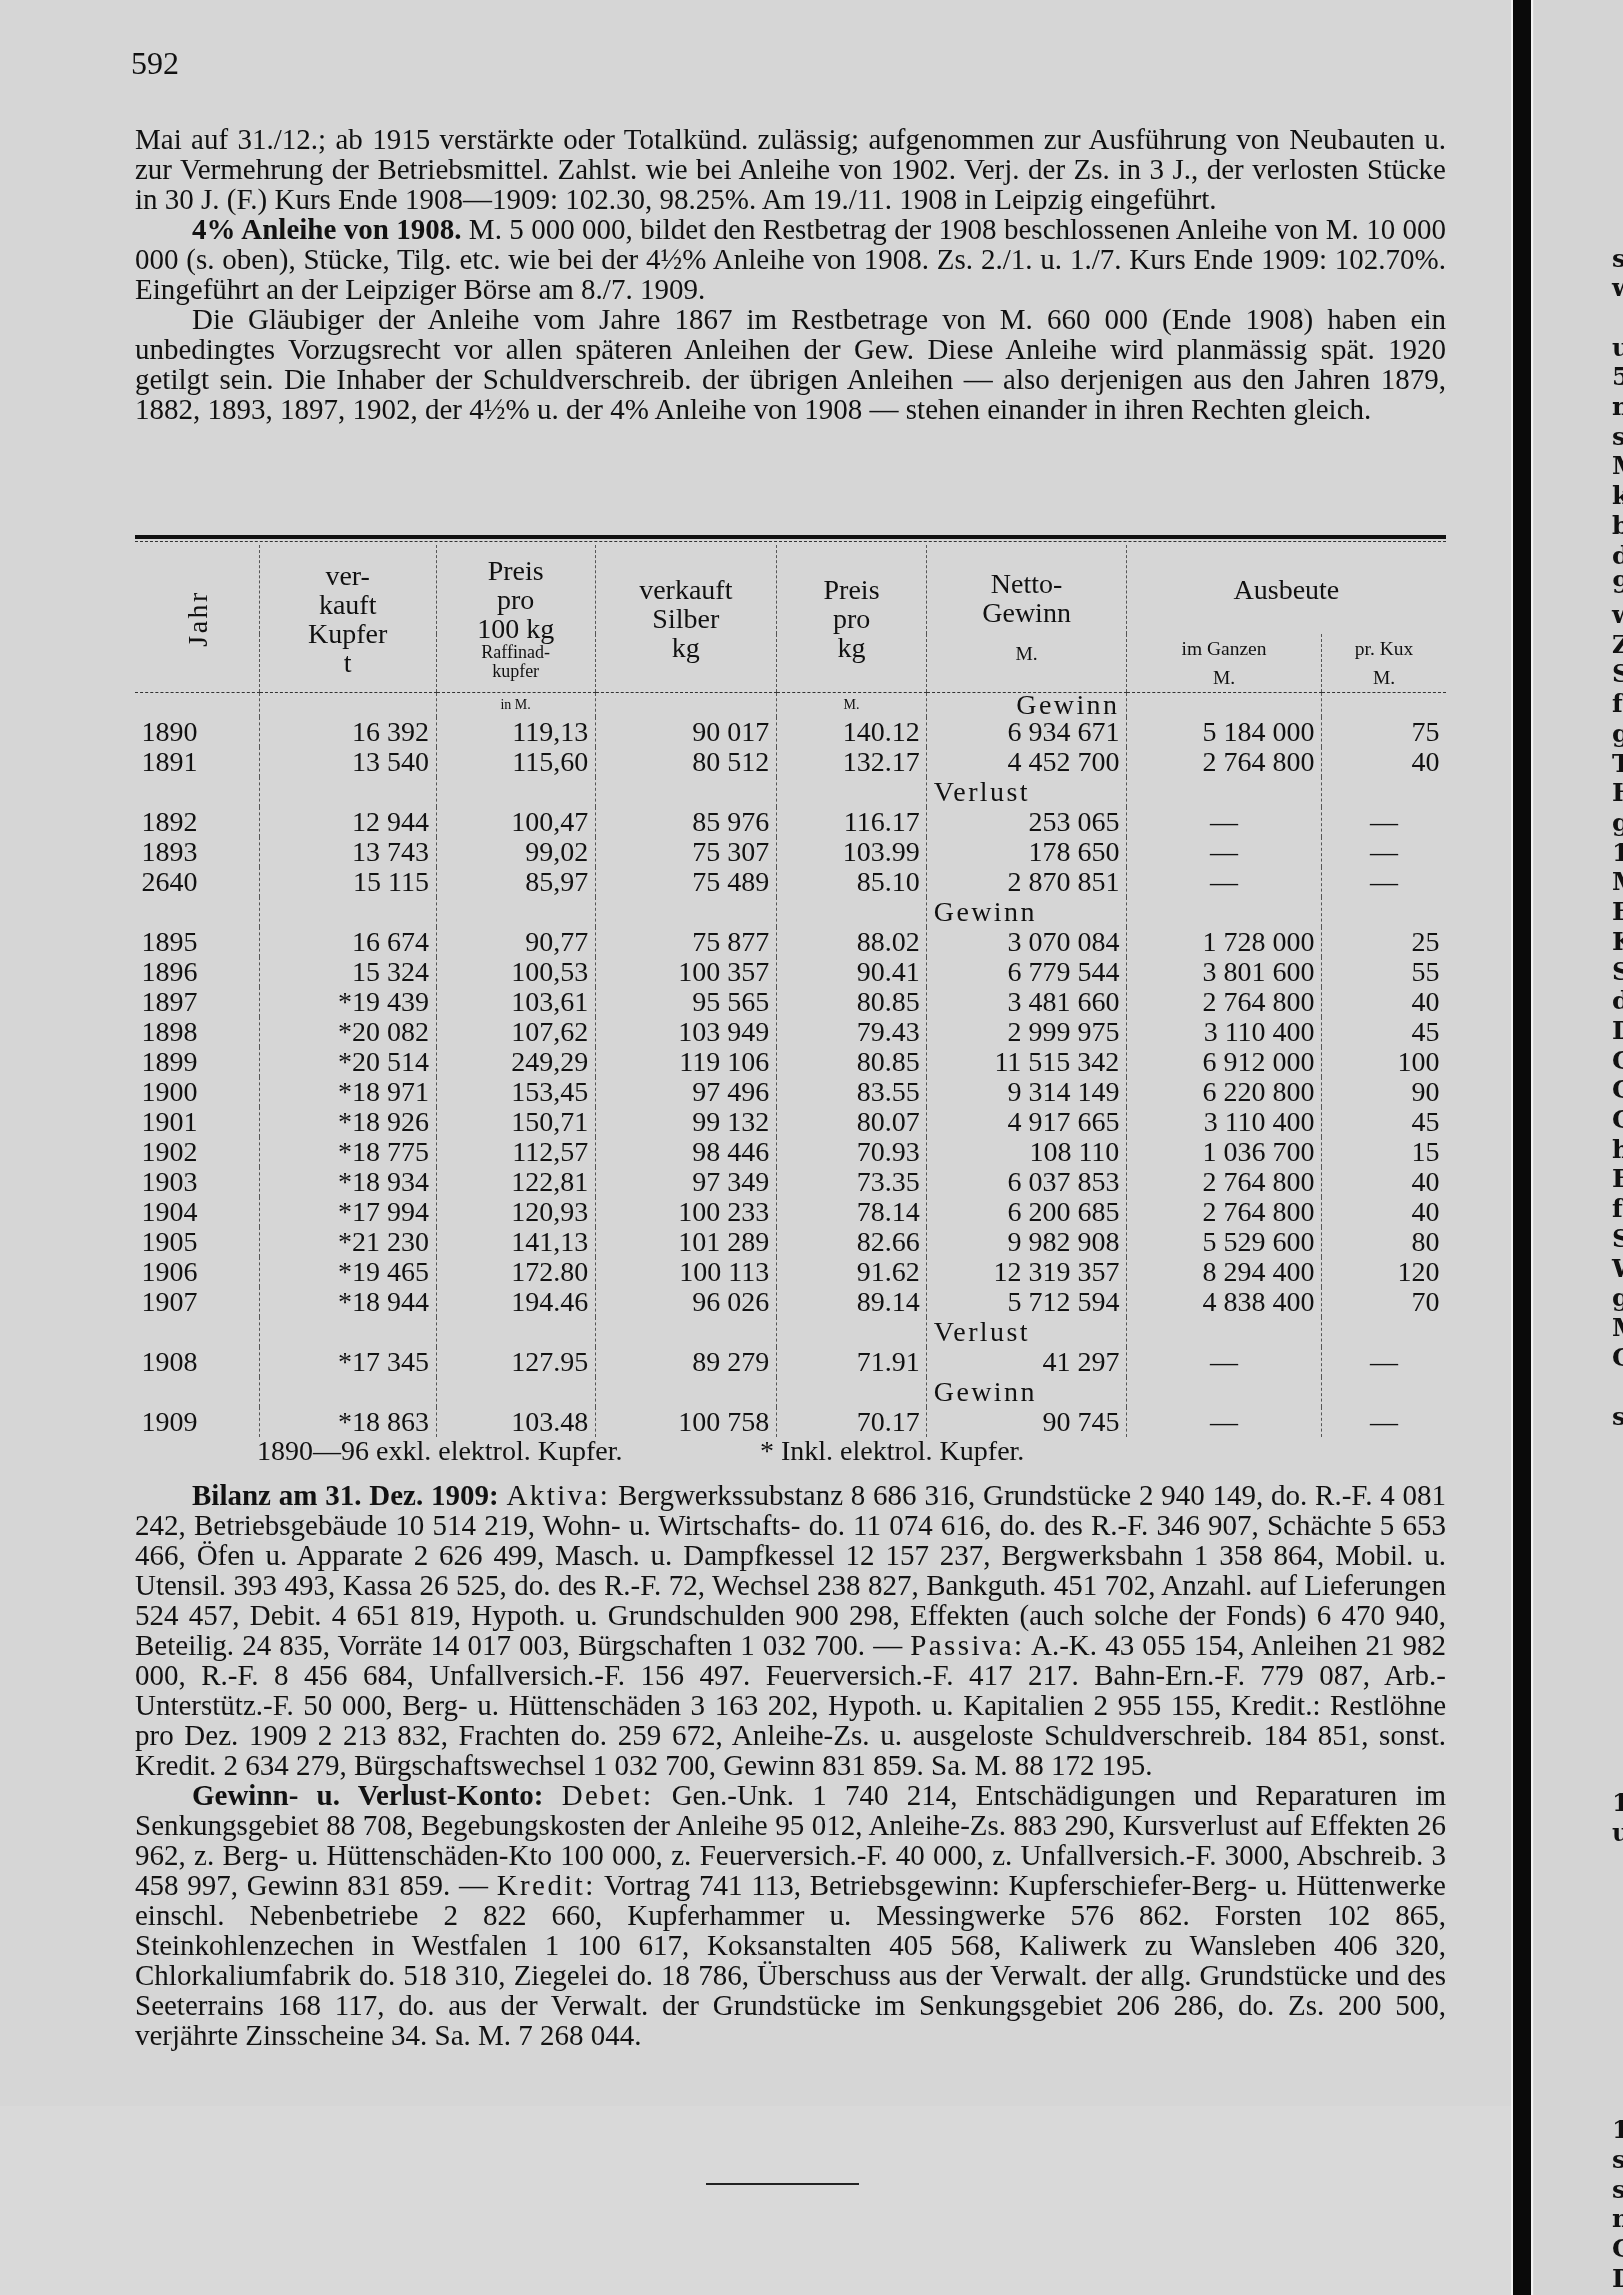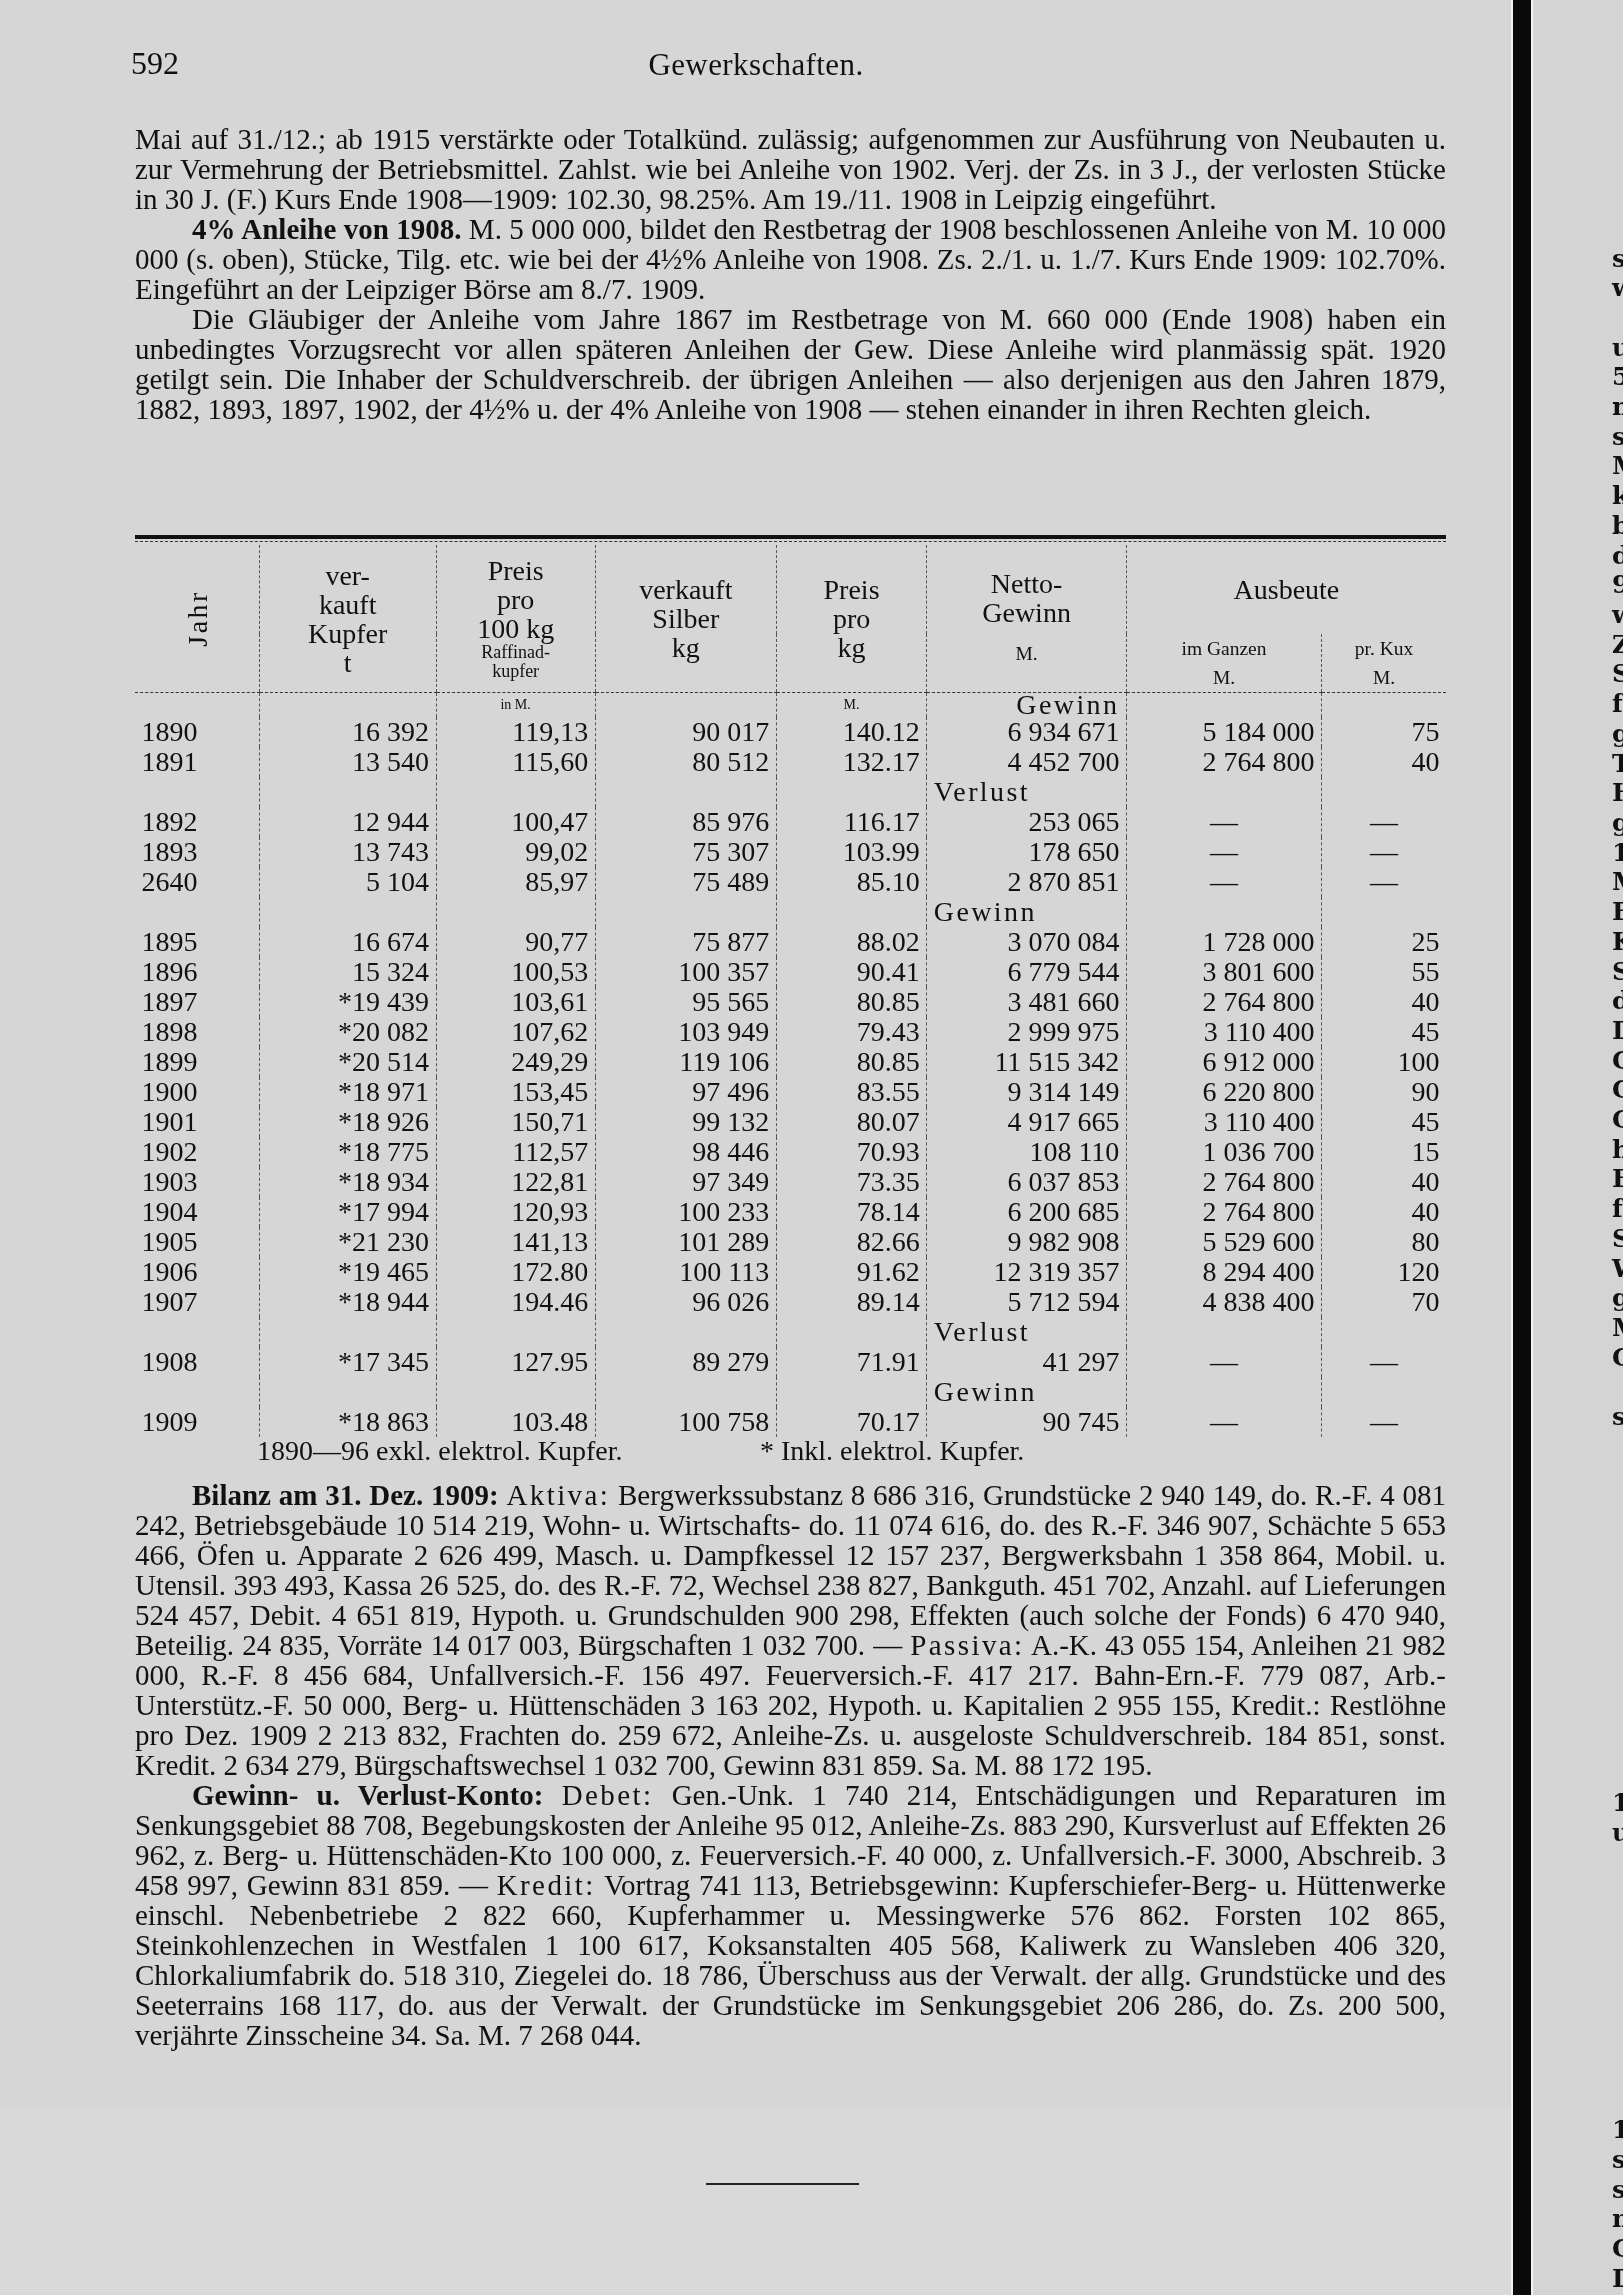--- a/index.html
+++ b/index.html
@@ -81,21 +81,20 @@
 
   .end-rule { position: absolute; left: 706px; top: 2183px; width: 153px; height: 1.6px; background: #222; }
 </style>
 </head>
 <body>
 
 <div class="page">
 
   <div class="running-head">
     <span class="page-number">592</span>
-    <div class="running-title">Gewerkschaften.</div>
   </div>
 
   <div class="text-block" style="top:124px;">
     <p class="noindent">Mai auf 31./12.; ab 1915 verstärkte oder Totalkünd. zulässig; aufgenommen zur Ausführung von Neubauten u. zur Vermehrung der Betriebsmittel. Zahlst. wie bei Anleihe von 1902. Verj. der Zs. in 3 J., der verlosten Stücke in 30 J. (F.) Kurs Ende 1908—1909: 102.30, 98.25%. Am 19./11. 1908 in Leipzig eingeführt.</p>
     <p><span class="b">4% Anleihe von 1908.</span> <span>M. 5 000 000, bildet den Restbetrag der 1908 beschlossenen Anleihe von M. 10 000 000 (s. oben), Stücke, Tilg. etc. wie bei der 4½% Anleihe von 1908. Zs. 2./1. u. 1./7. Kurs Ende 1909: 102.70%. Eingeführt an der Leipziger Börse am 8./7. 1909.</span></p>
     <p>Die Gläubiger der Anleihe vom Jahre 1867 im Restbetrage von M. 660 000 (Ende 1908) haben ein unbedingtes Vorzugsrecht vor allen späteren Anleihen der Gew. Diese Anleihe wird planmässig spät. 1920 getilgt sein. Die Inhaber der Schuldverschreib. der übrigen Anleihen — also derjenigen aus den Jahren 1879, 1882, 1893, 1897, 1902, der 4½% u. der 4% Anleihe von 1908 — stehen einander in ihren Rechten gleich.</p>
   </div>
 
   <div class="rule-thick" style="top:535px;"></div>
   <div class="rule-thin" style="top:541px;"></div>
@@ -211,21 +210,21 @@
           <td class="vl num">13 743</td>
           <td class="vl num">99,02</td>
           <td class="vl num">75 307</td>
           <td class="vl num">103.99</td>
           <td class="vl num">178 650</td>
           <td class="vl c">—</td>
           <td class="vl c">—</td>
         </tr>
         <tr>
           <td class="year">2640</td>
-          <td class="vl num">5 104</td>
+          <td class="vl num">15 115</td>
           <td class="vl num">85,97</td>
           <td class="vl num">75 489</td>
           <td class="vl num">85.10</td>
           <td class="vl num">2 870 851</td>
           <td class="vl c">—</td>
           <td class="vl c">—</td>
         </tr>
         <tr>
           <td></td>
           <td class="vl"></td>

